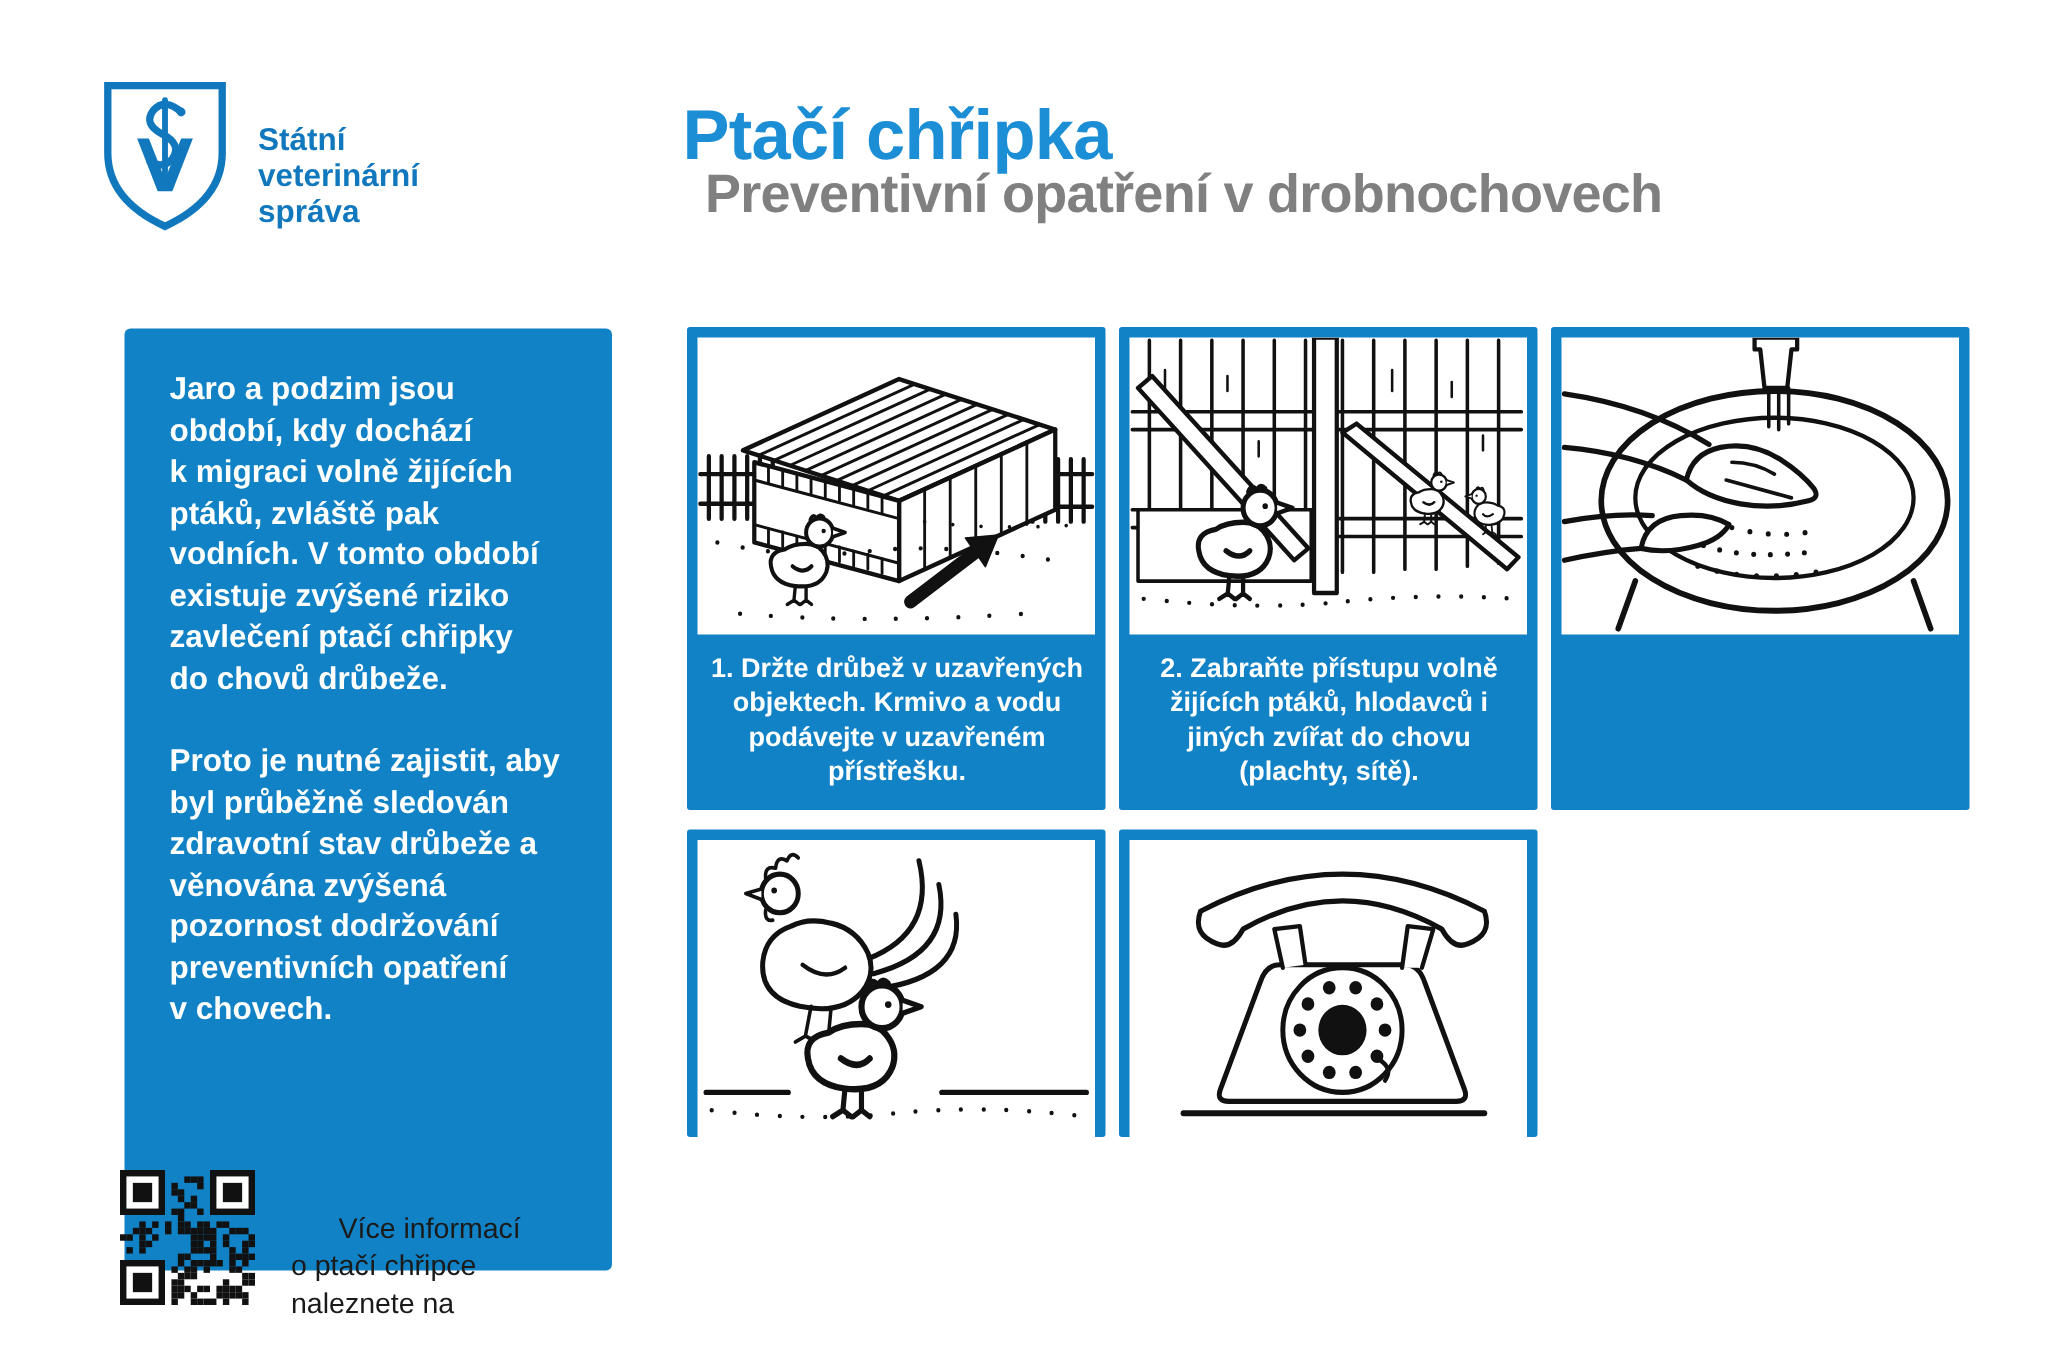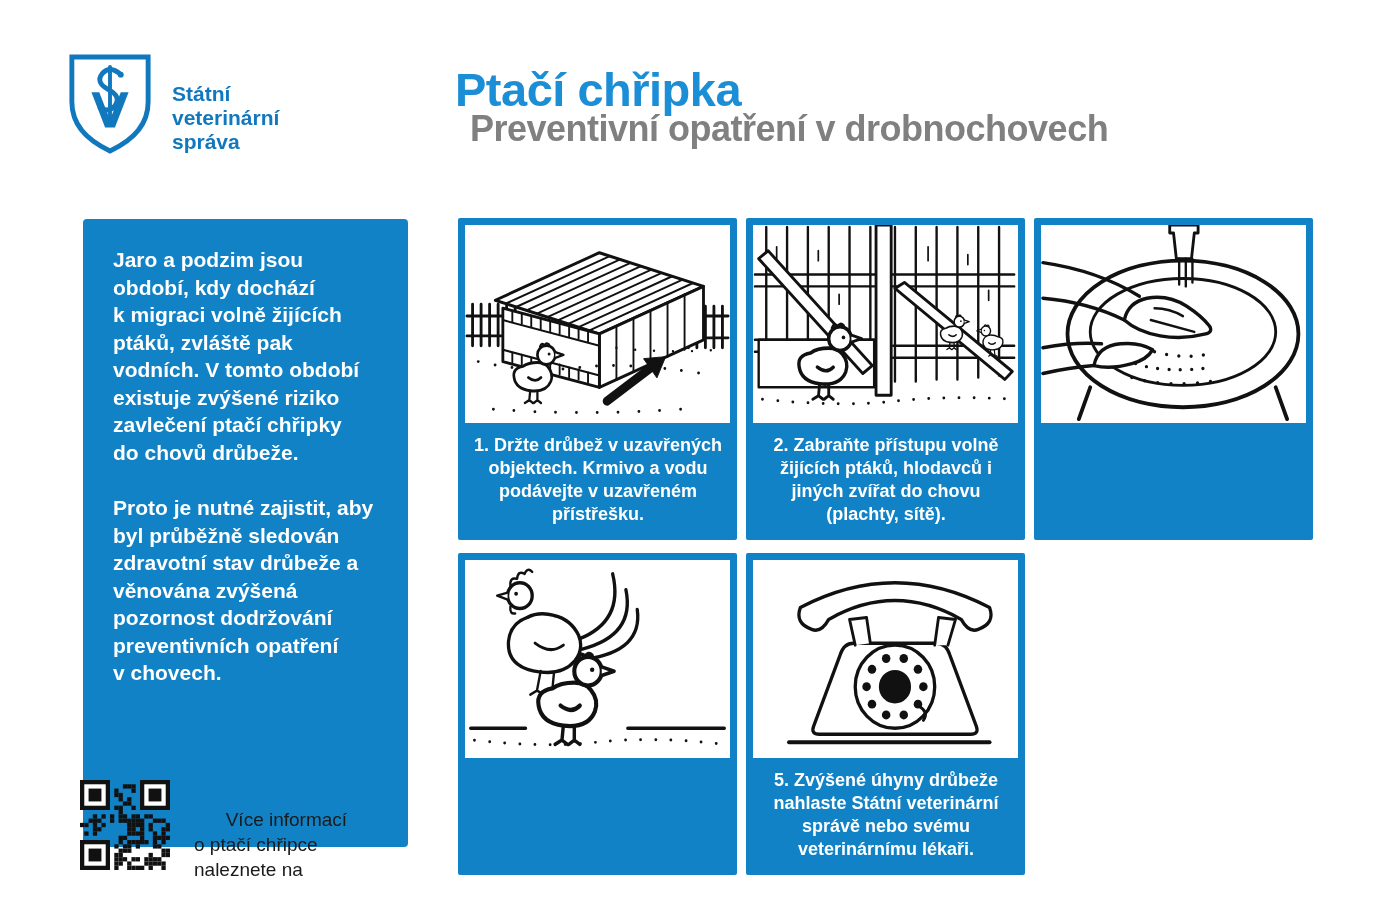--- a/index.html
+++ b/index.html
@@ -356,21 +356,17 @@
               <circle cx="125.7" cy="110.4" r="4.5"></circle>
                 <circle cx="140.7" cy="99.5" r="4.5"></circle>
               <circle cx="159.3" cy="99.5" r="4.5"></circle>
                 <circle cx="174.3" cy="110.4" r="4.5"></circle>
             </g>
             <path d="M176,148 q10,6 4,14" stroke-width="3"></path>
             <path d="M38,184 H250" stroke-width="4"></path>
           </g>
         </svg>
       </div>
-      <div class="step-caption">5. Zvýšené úhyny drůbeže
-nahlaste Státní veterinární
-správě nebo svému
-veterinárnímu lékaři.</div>
     </div>
 
 
   </div>
 </div>
 
 </body></html>

